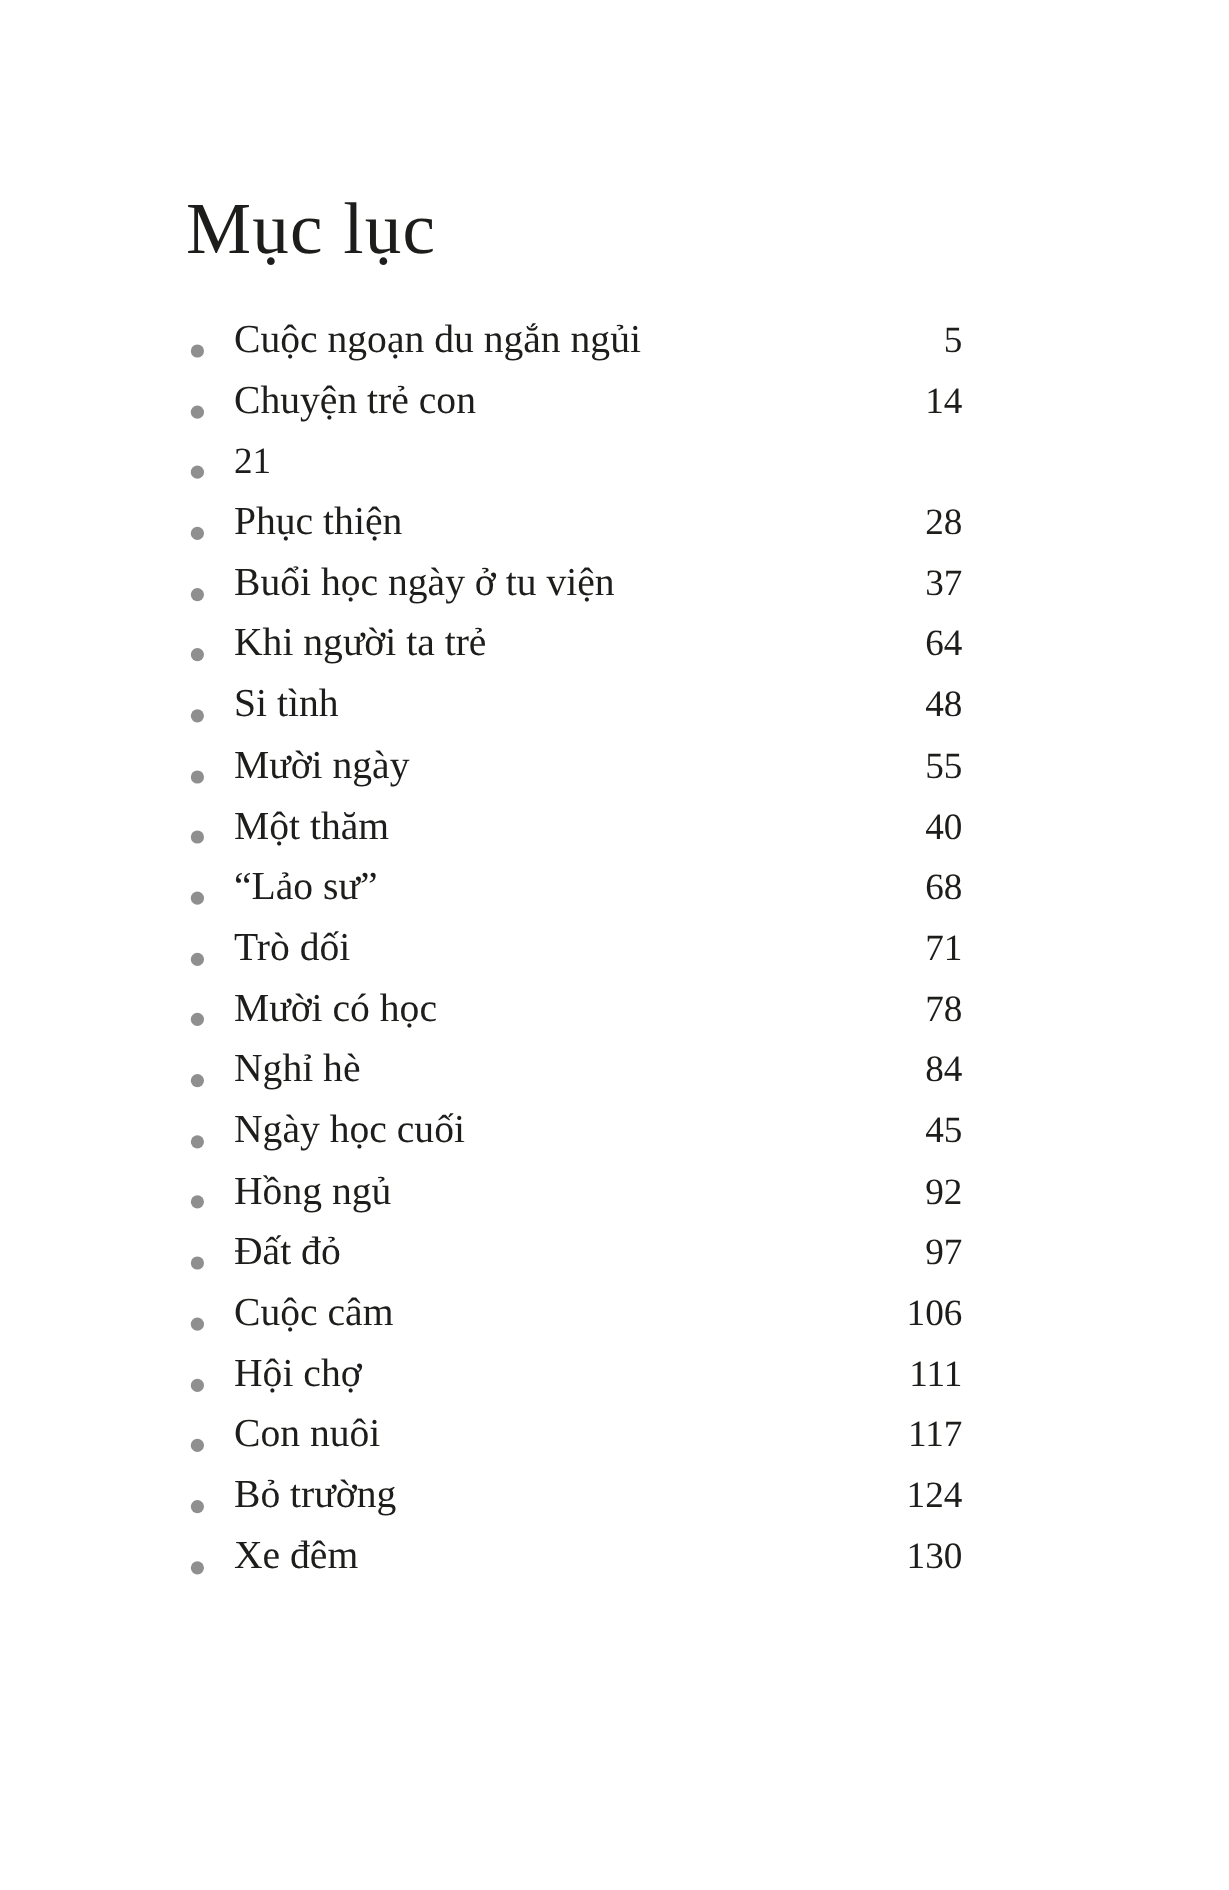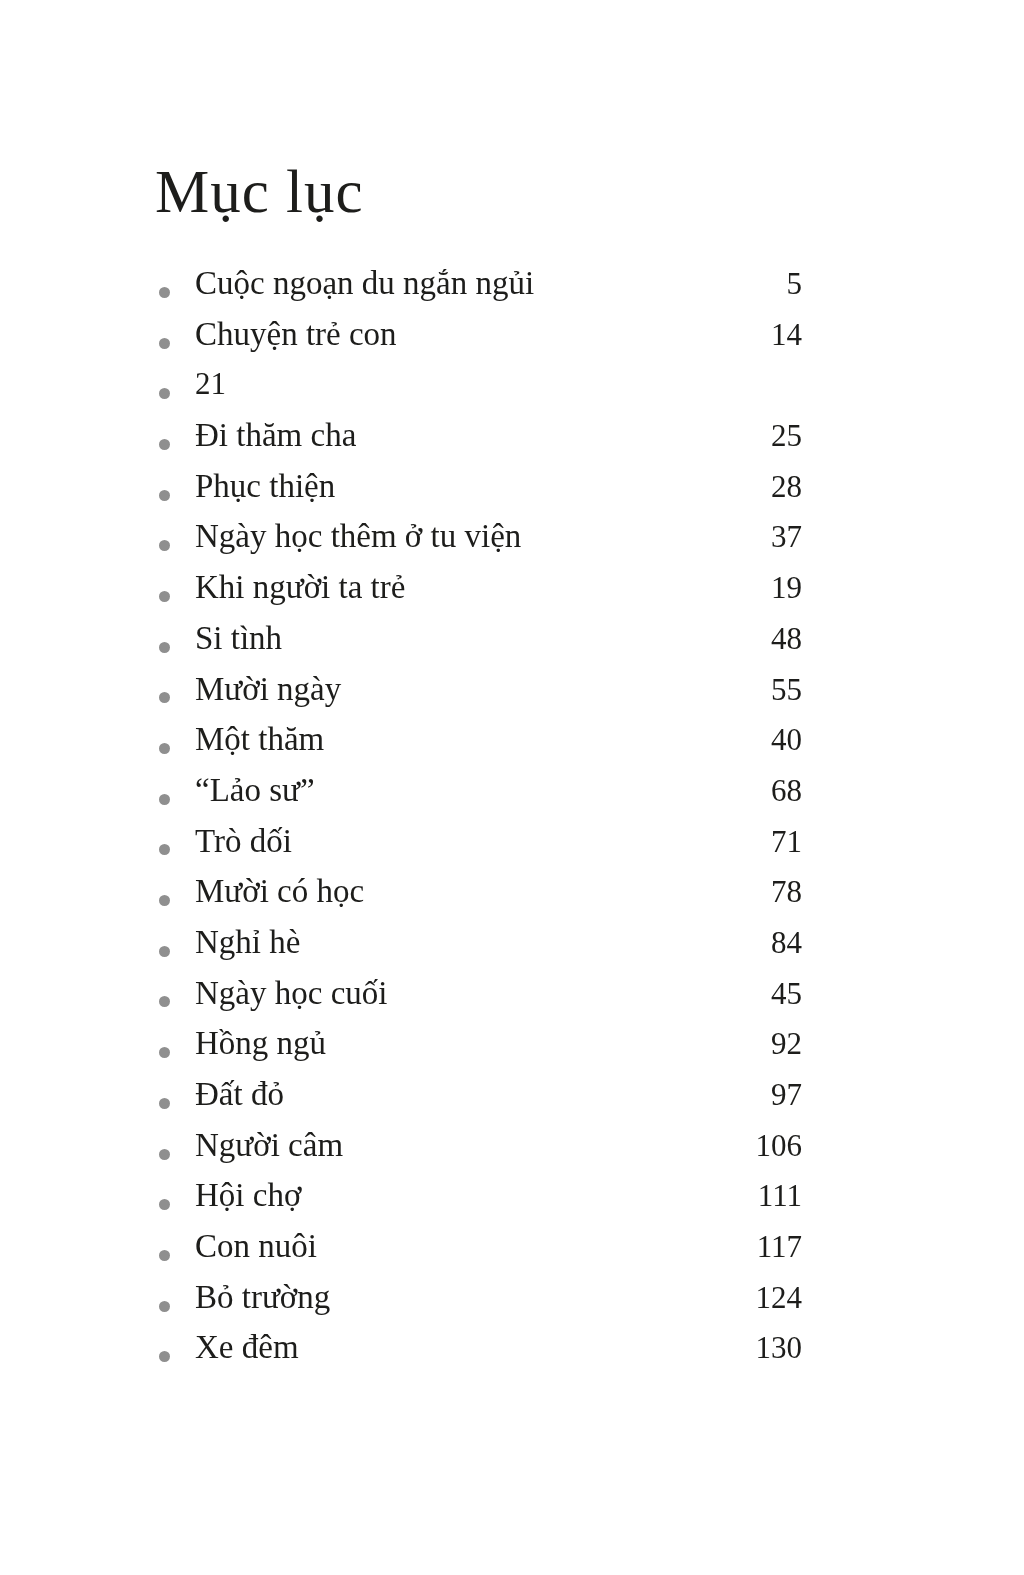--- a/index.html
+++ b/index.html
@@ -81,42 +81,37 @@
       <span class="bullet"></span>
       <span class="label">Chuyện trẻ con</span>
       <span class="pagenum">14</span>
     </div>
 
     <div class="row">
       <span class="bullet"></span>
       <span class="pagenum">21</span>
     </div>
 
-    <div class="row">
-      <span class="bullet"></span>
-      <span class="label">Đi thăm cha</span>
-      <span class="pagenum">25</span>
-    </div>
 
     <div class="row">
       <span class="bullet"></span>
       <span class="label">Phục thiện</span>
       <span class="pagenum">28</span>
     </div>
 
     <div class="row">
       <span class="bullet"></span>
-      <span class="label">Ngày học thêm ở tu viện</span>
+      <span class="label">Buổi học ngày ở tu viện</span>
       <span class="pagenum">37</span>
     </div>
 
     <div class="row">
       <span class="bullet"></span>
       <span class="label">Khi người ta trẻ</span>
-      <span class="pagenum">19</span>
+      <span class="pagenum">64</span>
     </div>
 
     <div class="row">
       <span class="bullet"></span>
       <span class="label">Si tình</span>
       <span class="pagenum">48</span>
     </div>
 
     <div class="row">
       <span class="bullet"></span>
@@ -167,21 +162,21 @@
     </div>
 
     <div class="row">
       <span class="bullet"></span>
       <span class="label">Đất đỏ</span>
       <span class="pagenum">97</span>
     </div>
 
     <div class="row">
       <span class="bullet"></span>
-      <span class="label">Người câm</span>
+      <span class="label">Cuộc câm</span>
       <span class="pagenum">106</span>
     </div>
 
     <div class="row">
       <span class="bullet"></span>
       <span class="label">Hội chợ</span>
       <span class="pagenum">111</span>
     </div>
 
     <div class="row">

